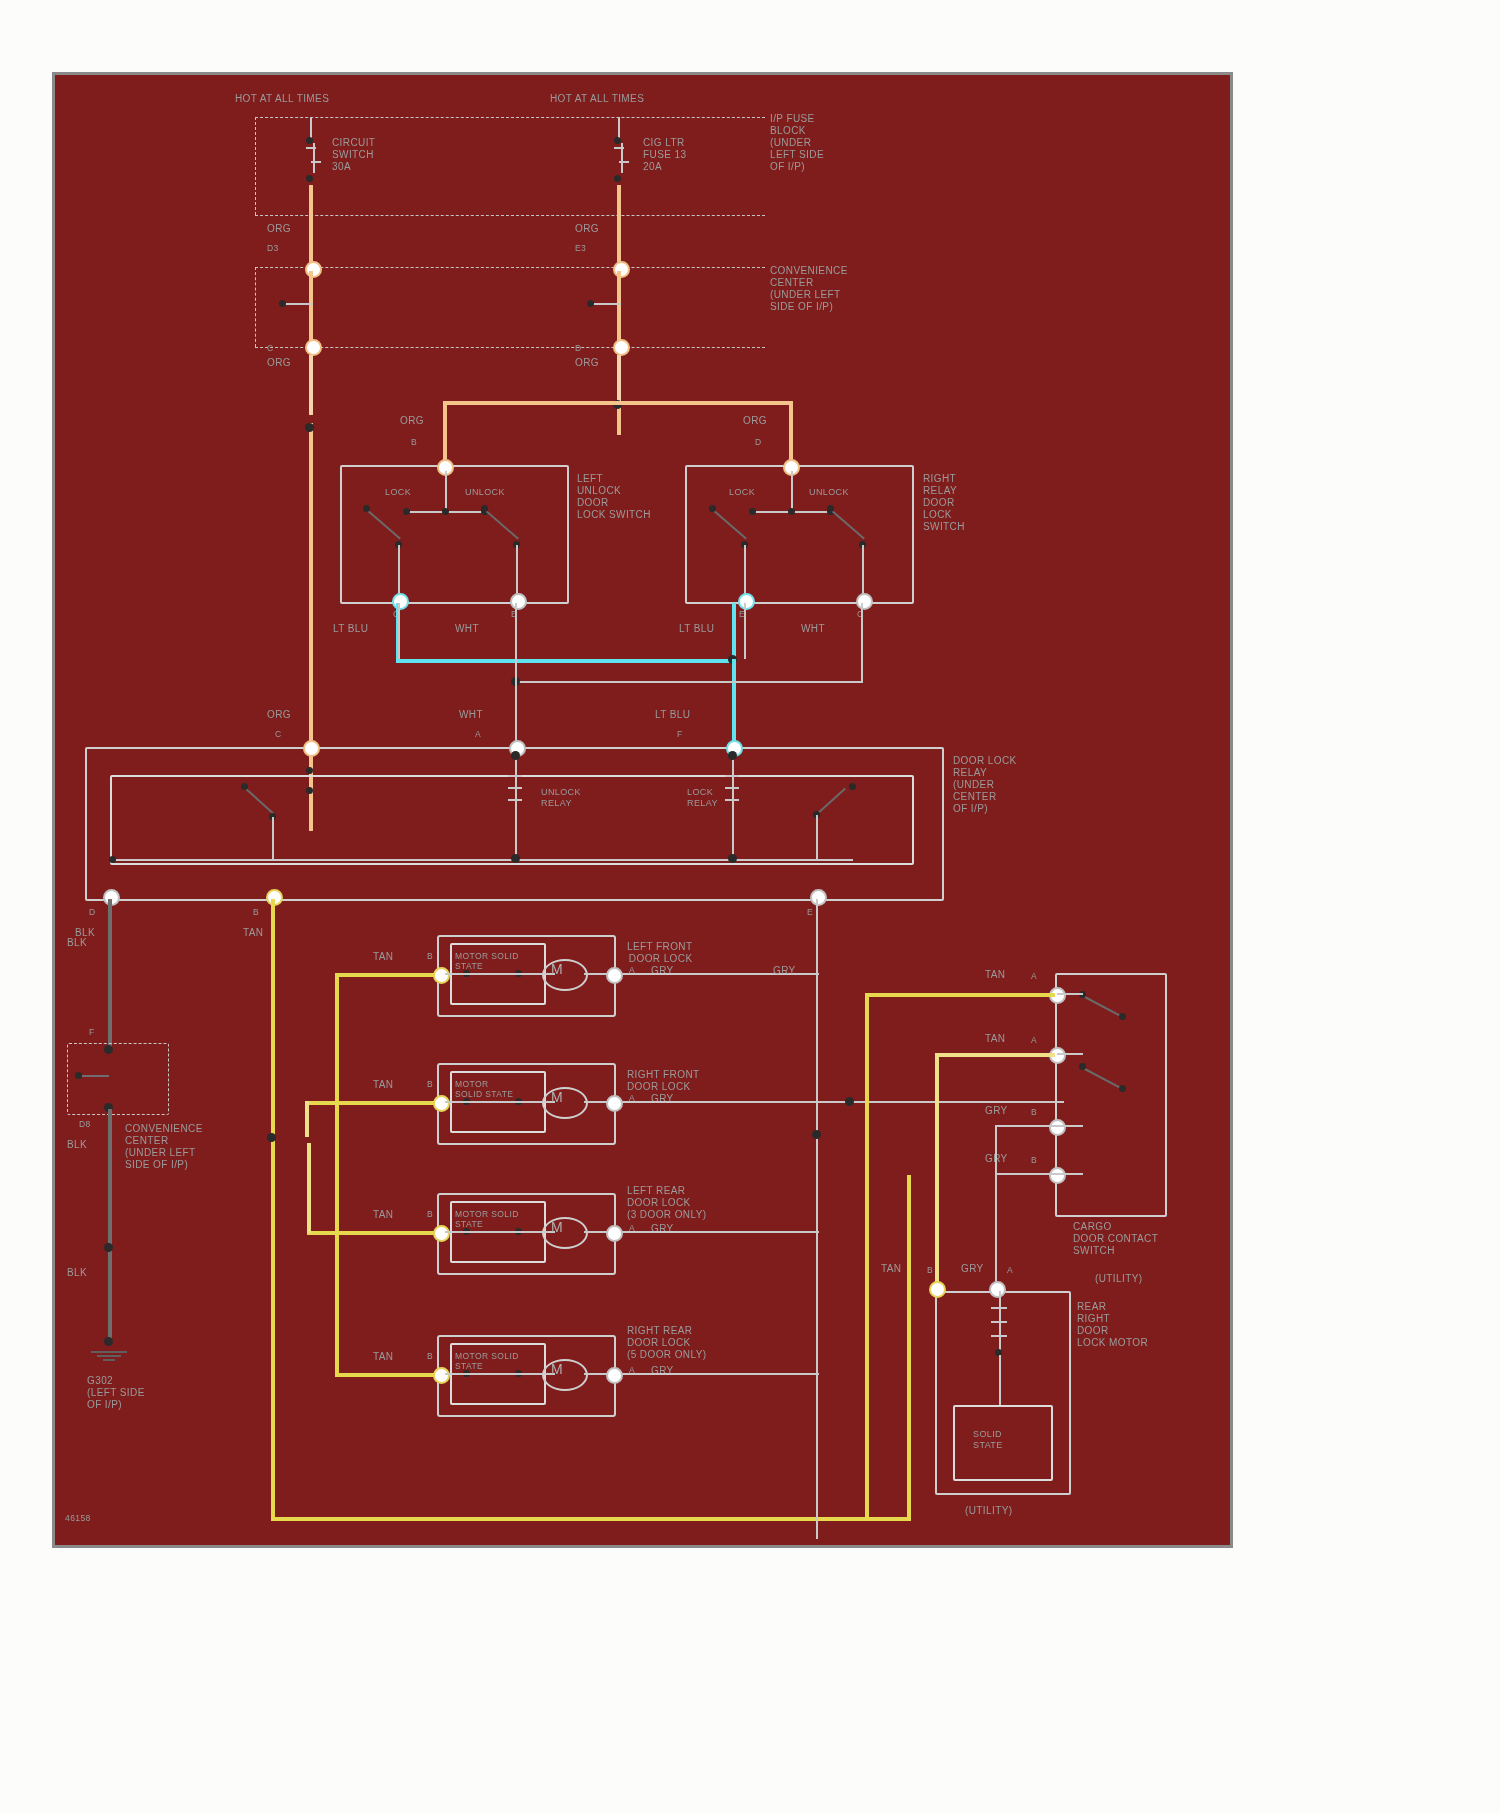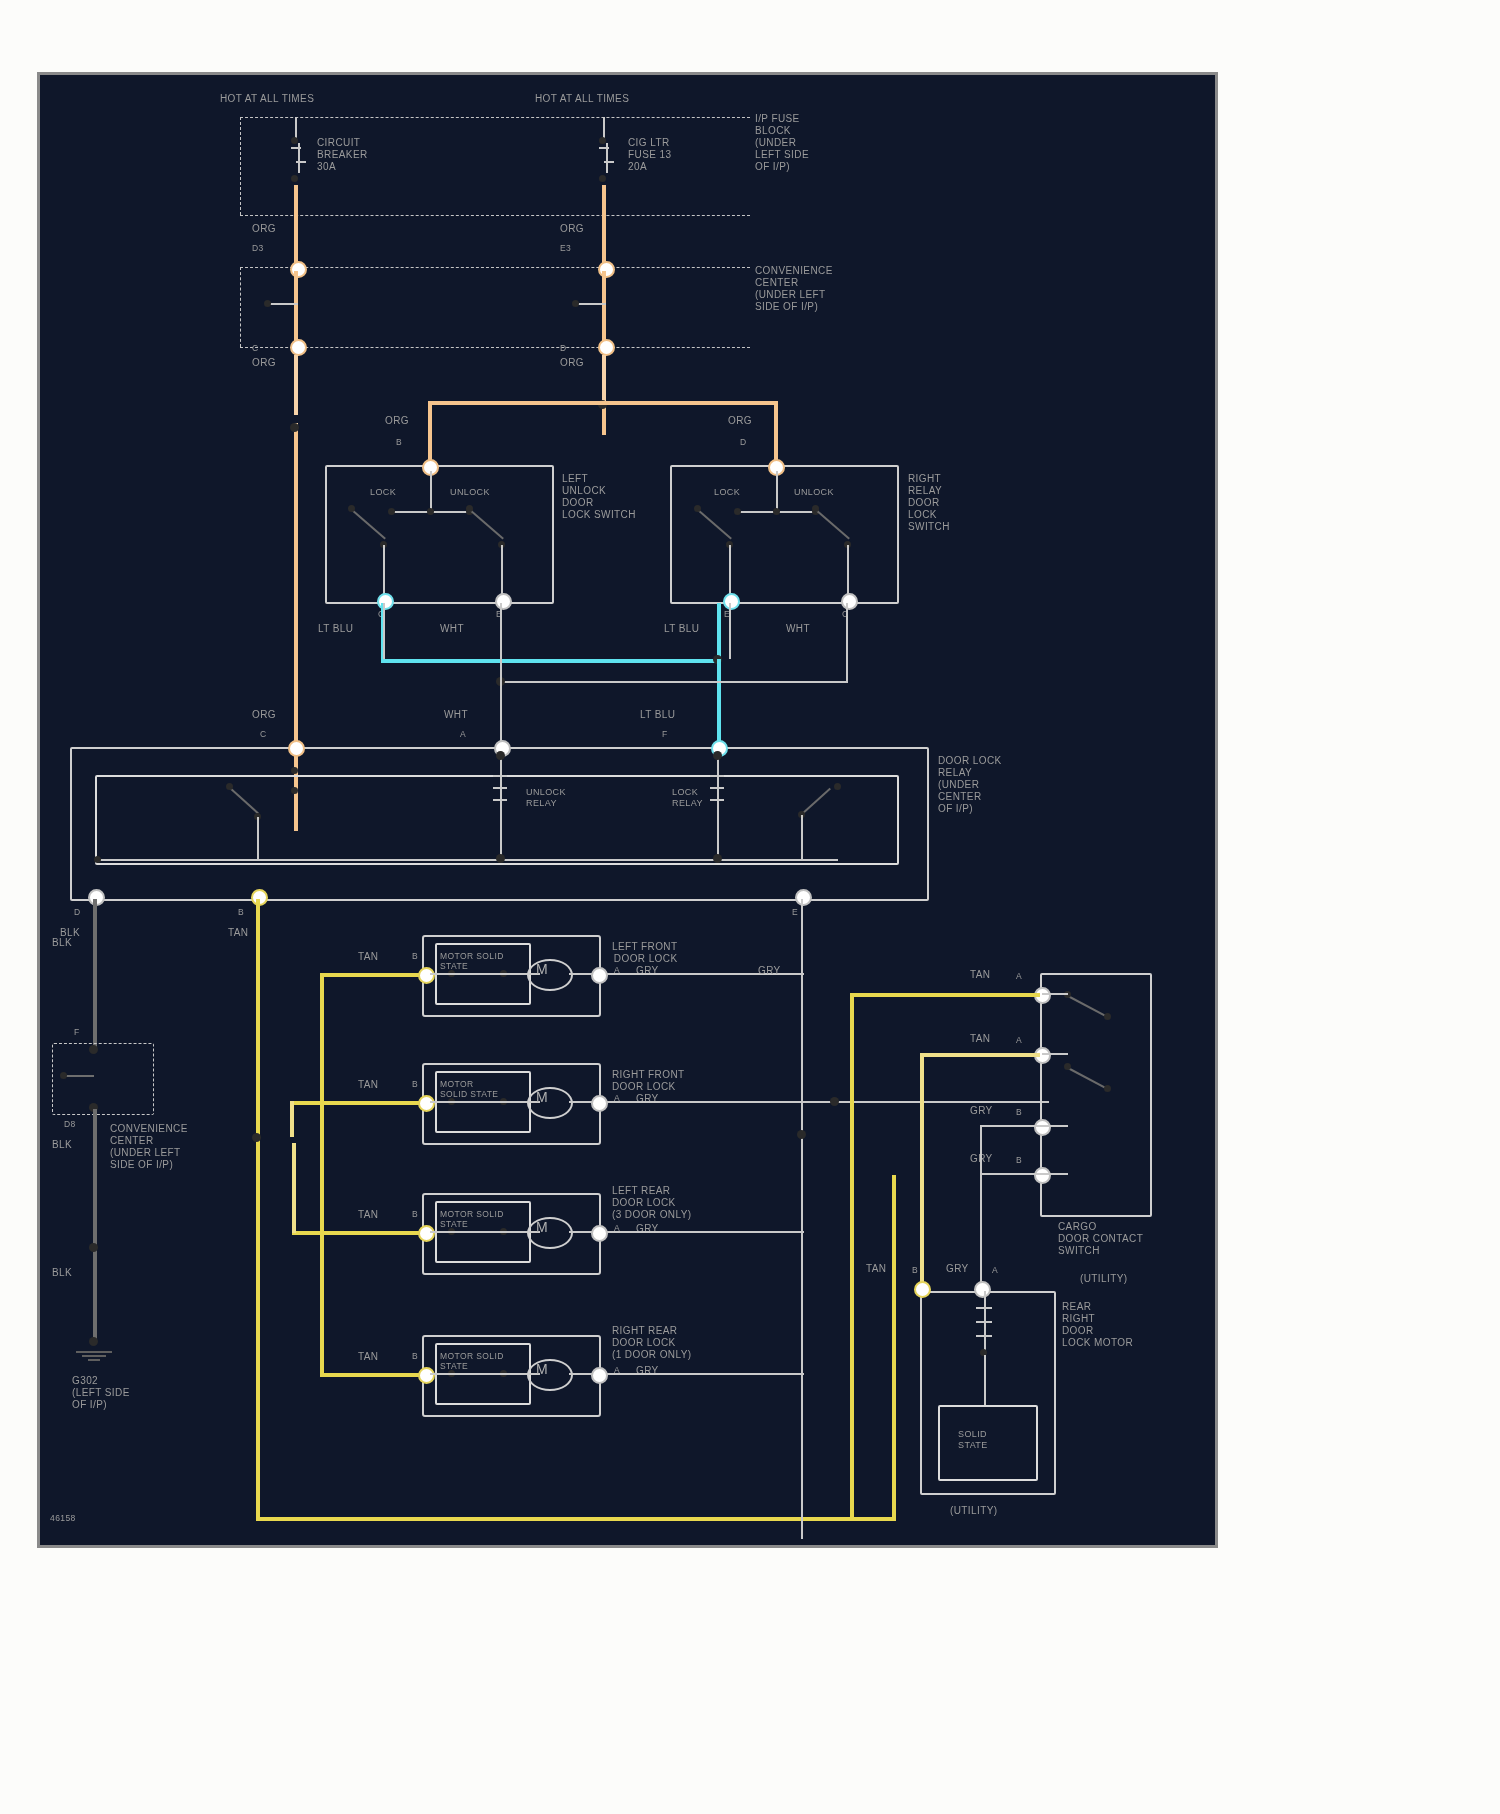--- a/index.html
+++ b/index.html
@@ -1,20 +1,20 @@
 <!DOCTYPE html>
 <html><head>
 <meta charset="utf-8">
 <style>
   html,body{margin:0;padding:0;background:#fdfdfb;}
   body{font-family:"Liberation Sans",sans-serif;}
   #page{position:relative;width:1500px;height:1814px;background:#fcfcfa;overflow:hidden;}
 
   
-  .frame{position:absolute;left:37px;top:72px;width:1175px;height:1470px;border:3px solid #8a8a8a;background:#0f172a;}
+  .frame{position:absolute;left:52px;top:72px;width:1175px;height:1470px;border:3px solid #8a8a8a;background:#7f1d1d;}
 
   .lbl{position:absolute;color:#9b9b9b;font-size:10px;line-height:12px;letter-spacing:.4px;white-space:pre;font-family:"Liberation Sans",sans-serif;}
   .lbl.tiny{font-size:8.5px;line-height:10px;}
   .lbl.sm{font-size:9px;line-height:11px;}
 
   
   .w{position:absolute;background:#c9c9c9;}
   .wh{height:2px;}
   .wv{width:2px;}
   .w.org{background:#f5c48d;}
@@ -67,21 +67,21 @@
 LEFT SIDE
 OF I/P)</div>
 
   <div class="w wv gry" style="left:255px;top:42px;height:22px;"></div>
   <div class="dot sm" style="left:251px;top:62px;"></div>
   <div class="w wv gry" style="left:258px;top:68px;height:30px;"></div>
   <div class="w wh gry" style="left:251px;top:72px;width:10px;"></div>
   <div class="w wh gry" style="left:256px;top:86px;width:10px;"></div>
   <div class="dot sm" style="left:251px;top:100px;"></div>
   <div class="lbl" style="left:277px;top:62px;">CIRCUIT
-BREAKER
+SWITCH
 30A</div>
 
   <div class="w wv gry" style="left:563px;top:42px;height:22px;"></div>
   <div class="dot sm" style="left:559px;top:62px;"></div>
   <div class="w wv gry" style="left:566px;top:68px;height:30px;"></div>
   <div class="w wh gry" style="left:559px;top:72px;width:10px;"></div>
   <div class="w wh gry" style="left:564px;top:86px;width:10px;"></div>
   <div class="dot sm" style="left:559px;top:100px;"></div>
   <div class="lbl" style="left:588px;top:62px;">CIG LTR
 FUSE 13
@@ -398,21 +398,21 @@
   <div class="lbl tiny" style="left:574px;top:1148px;">A</div>
   <div class="lbl" style="left:596px;top:1148px;">GRY</div>
   <div class="w wh gry" style="left:589px;top:1156px;width:175px;"></div>
 
   <div class="motor" style="left:382px;top:1260px;width:175px;height:78px;"></div>
   <div class="box" style="left:395px;top:1268px;width:92px;height:58px;border-color:#dcdcdc;"></div>
   <div class="lbl tiny" style="left:400px;top:1276px;">MOTOR SOLID
 STATE</div>
   <div class="lbl" style="left:572px;top:1250px;">RIGHT REAR
 DOOR LOCK
-(1 DOOR ONLY)</div>
+(5 DOOR ONLY)</div>
 
   <div class="w wh tan thick" style="left:280px;top:1298px;width:104px;"></div>
   <div class="lbl" style="left:318px;top:1276px;">TAN</div>
   <div class="lbl tiny" style="left:372px;top:1276px;">B</div>
   <div class="w wv tan thickv" style="left:280px;top:1060px;height:240px;"></div>
 
   <div class="odot tan" style="left:378px;top:1292px;"></div>
   <div class="dot sm" style="left:408px;top:1295px;"></div>
   <div class="dot sm" style="left:460px;top:1295px;"></div>
   <div class="w wh gry" style="left:390px;top:1298px;width:110px;"></div>

